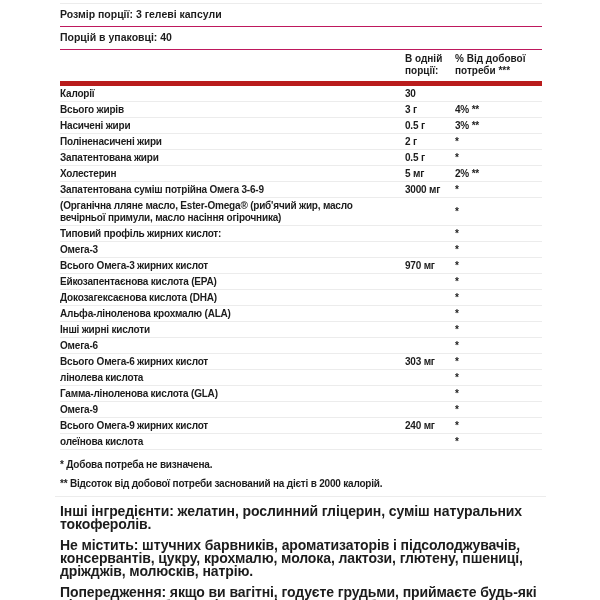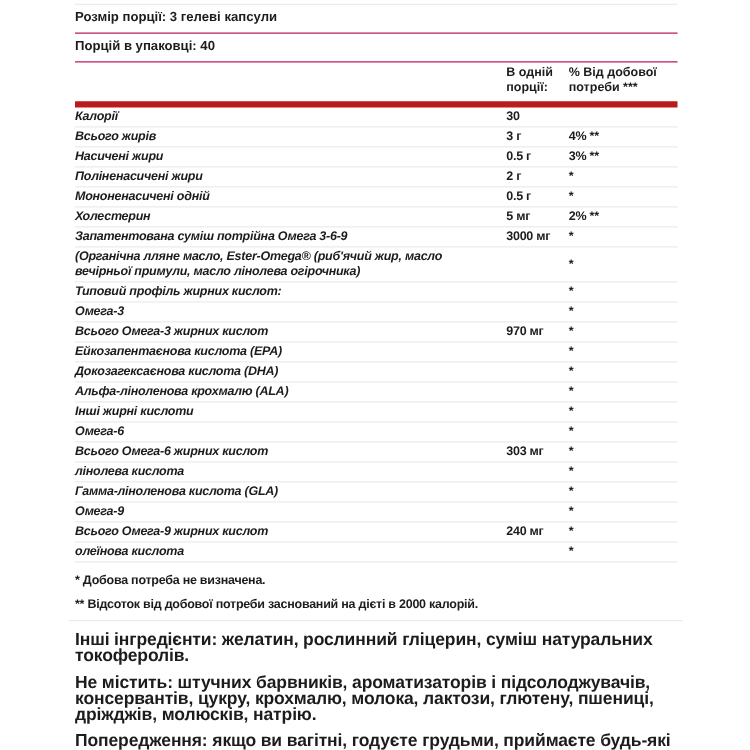--- a/index.html
+++ b/index.html
@@ -16,21 +16,21 @@
   }
   .hrow {
     display:flex; padding:3px 0 4px; font-size:10px; line-height:12px;
     font-weight:700; border-bottom:5px solid #b91c1c;
   }
   .trow {
     display:flex; align-items:center; padding:1.5px 0;
     font-size:10px; line-height:12px; font-weight:700;
     border-bottom:1px solid #ececec; letter-spacing:-0.2px;
   }
-  .c-label { width:345px; padding-right:10px;font-style:italic; }
+  .c-label { width:345px; padding-right:10px; }
   .c-amount { width:50px; flex-shrink:0; }
   .c-dv { flex:1; }
   .fnote {
     font-size:10px; line-height:13px; font-weight:700; letter-spacing:-0.2px;
   }
   .fnote-1 { padding-top:8px; }
   .fnote-2 { padding-top:6px; }
   .big-divider { border:none; border-top:1px solid #ececec; margin:6px -4px 0 -5px; }
   .para {
     font-size:14px; line-height:13px; font-weight:700; letter-spacing:-0.1px;
@@ -75,39 +75,39 @@
     <div class="c-dv">3% **</div>
   </div>
 
   <div class="trow">
     <div class="c-label">Поліненасичені жири</div>
     <div class="c-amount">2 г</div>
     <div class="c-dv">*</div>
   </div>
 
   <div class="trow">
-    <div class="c-label">Мононенасичені одній</div>
+    <div class="c-label">Запатентована жири</div>
     <div class="c-amount">0.5 г</div>
     <div class="c-dv">*</div>
   </div>
 
   <div class="trow">
     <div class="c-label">Холестерин</div>
     <div class="c-amount">5 мг</div>
     <div class="c-dv">2% **</div>
   </div>
 
   <div class="trow">
     <div class="c-label">Запатентована суміш потрійна Омега 3-6-9</div>
     <div class="c-amount">3000 мг</div>
     <div class="c-dv">*</div>
   </div>
 
   <div class="trow">
-    <div class="c-label">(Органічна лляне масло, Ester-Omega® (риб'ячий жир, масло вечірньої примули, масло лінолева огірочника)</div>
+    <div class="c-label">(Органічна лляне масло, Ester-Omega® (риб'ячий жир, масло вечірньої примули, масло насіння огірочника)</div>
     <div class="c-amount"></div>
     <div class="c-dv">*</div>
   </div>
 
   <div class="trow">
     <div class="c-label">Типовий профіль жирних кислот:</div>
     <div class="c-amount"></div>
     <div class="c-dv">*</div>
   </div>
 

